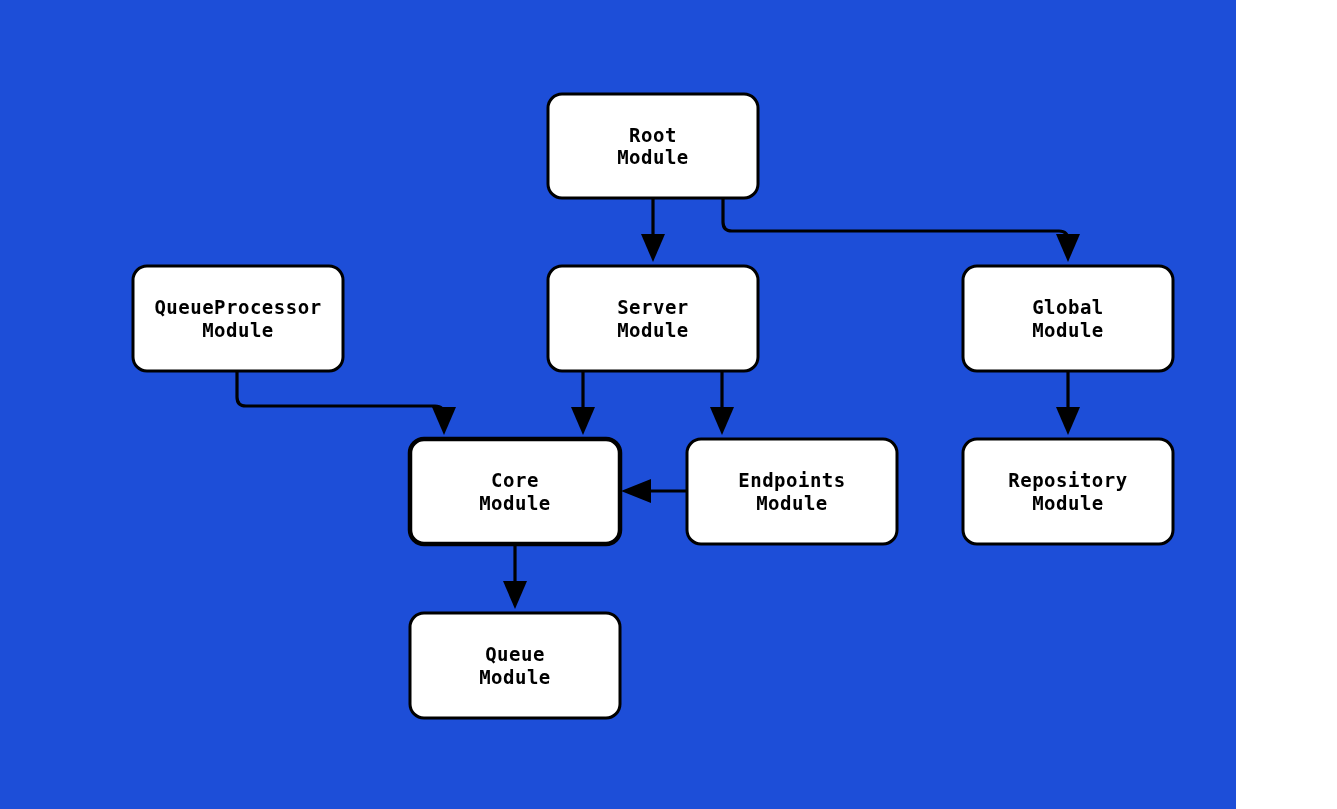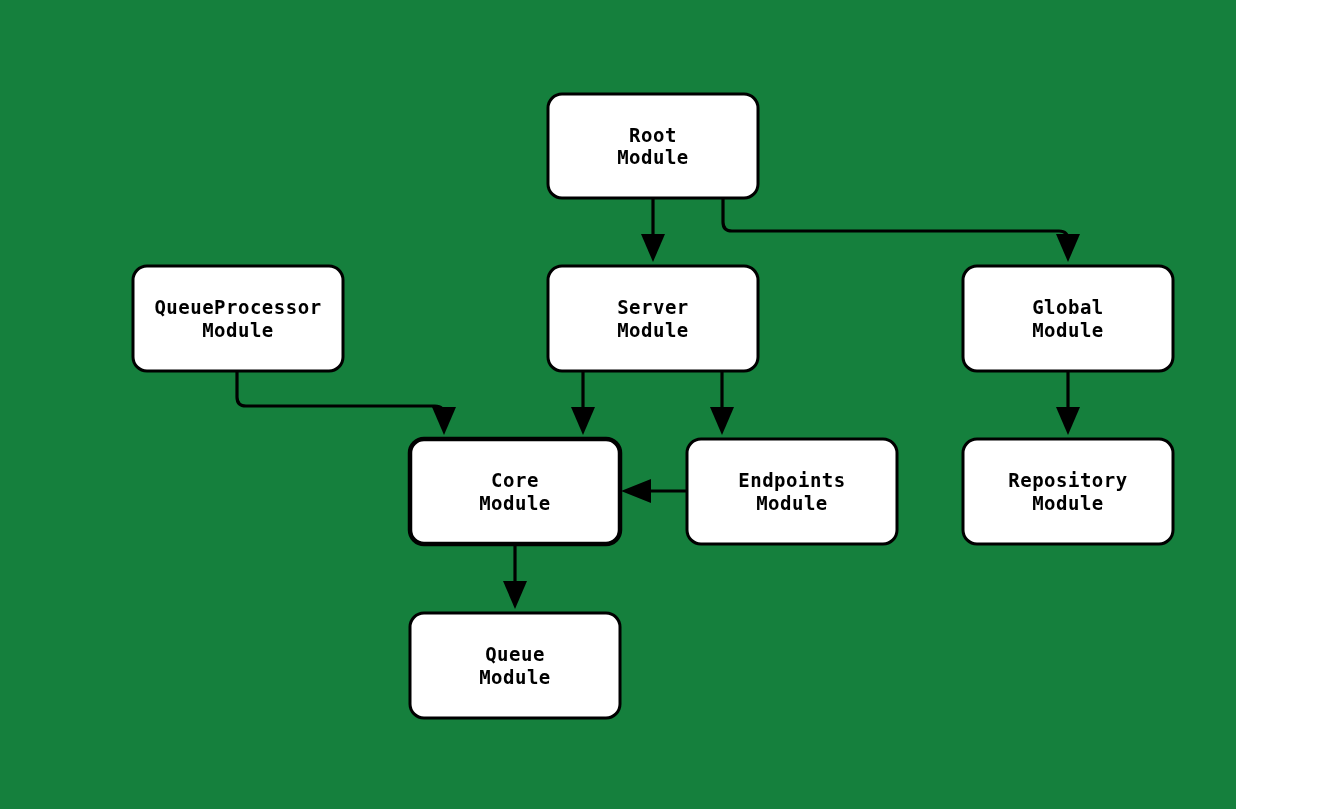--- a/index.html
+++ b/index.html
@@ -11,21 +11,21 @@
   body {
     width: 1337px;
     height: 809px;
     font-family: "DejaVu Sans Mono", "Liberation Mono", monospace;
     overflow: hidden;
   }
   #diagram-canvas {
     position: relative;
     width: 1236px;
     height: 809px;
-    background: #15803d;
+    background: #1d4ed8;
   }
   svg#graph {
     position: absolute;
     top: 0;
     left: 0;
     width: 1337px;
     height: 809px;
     display: block;
   }
   .node-box {

